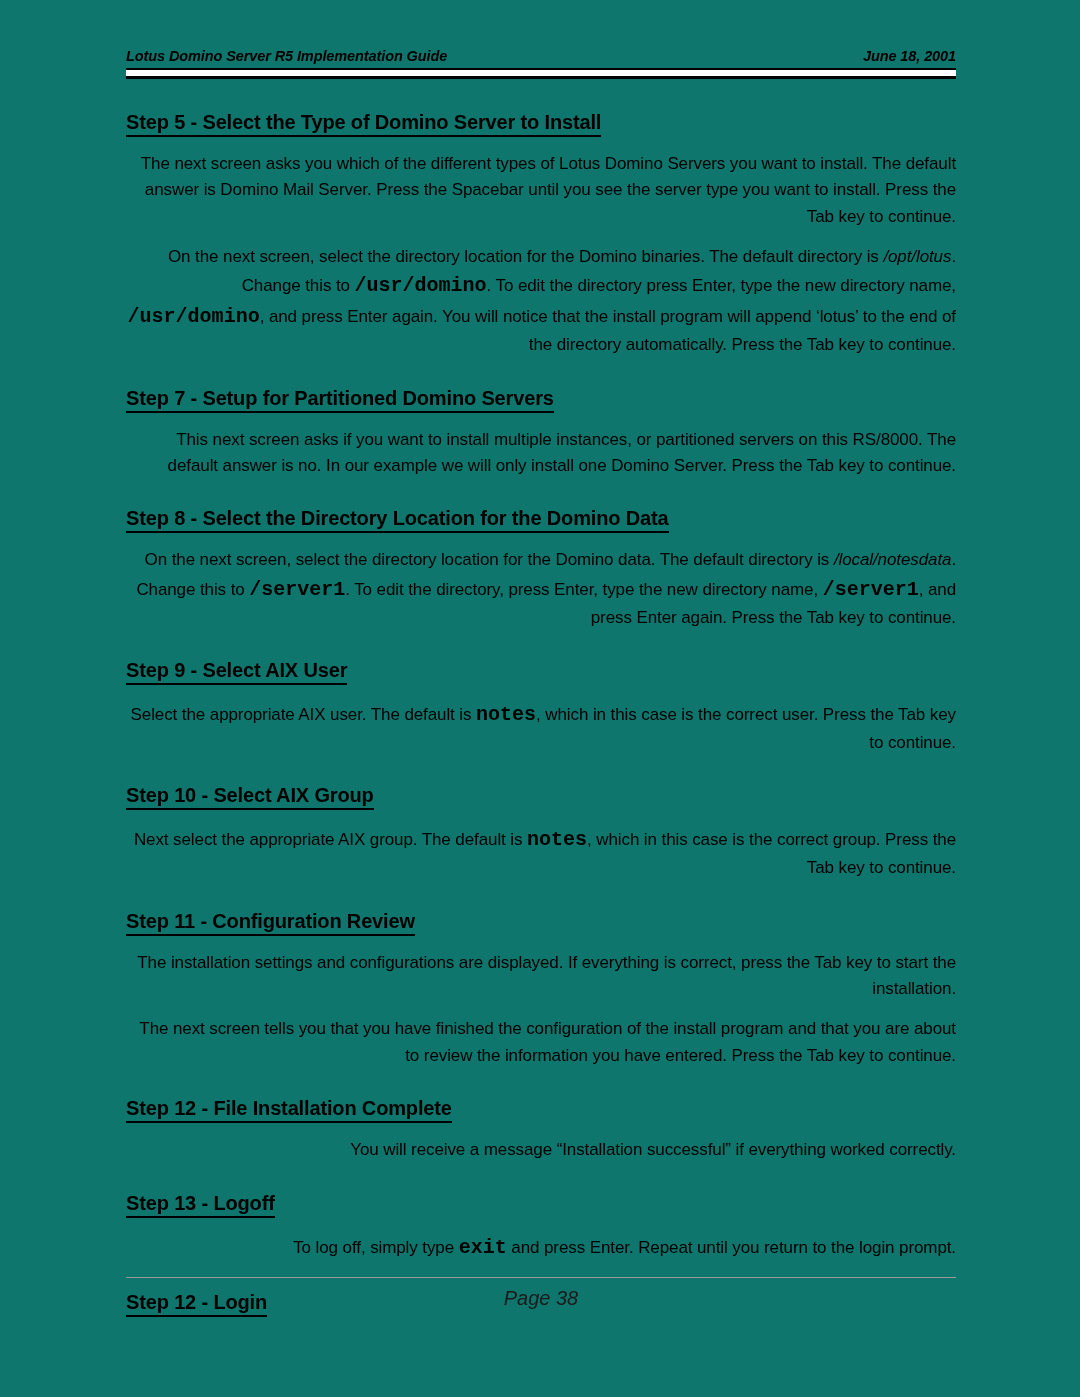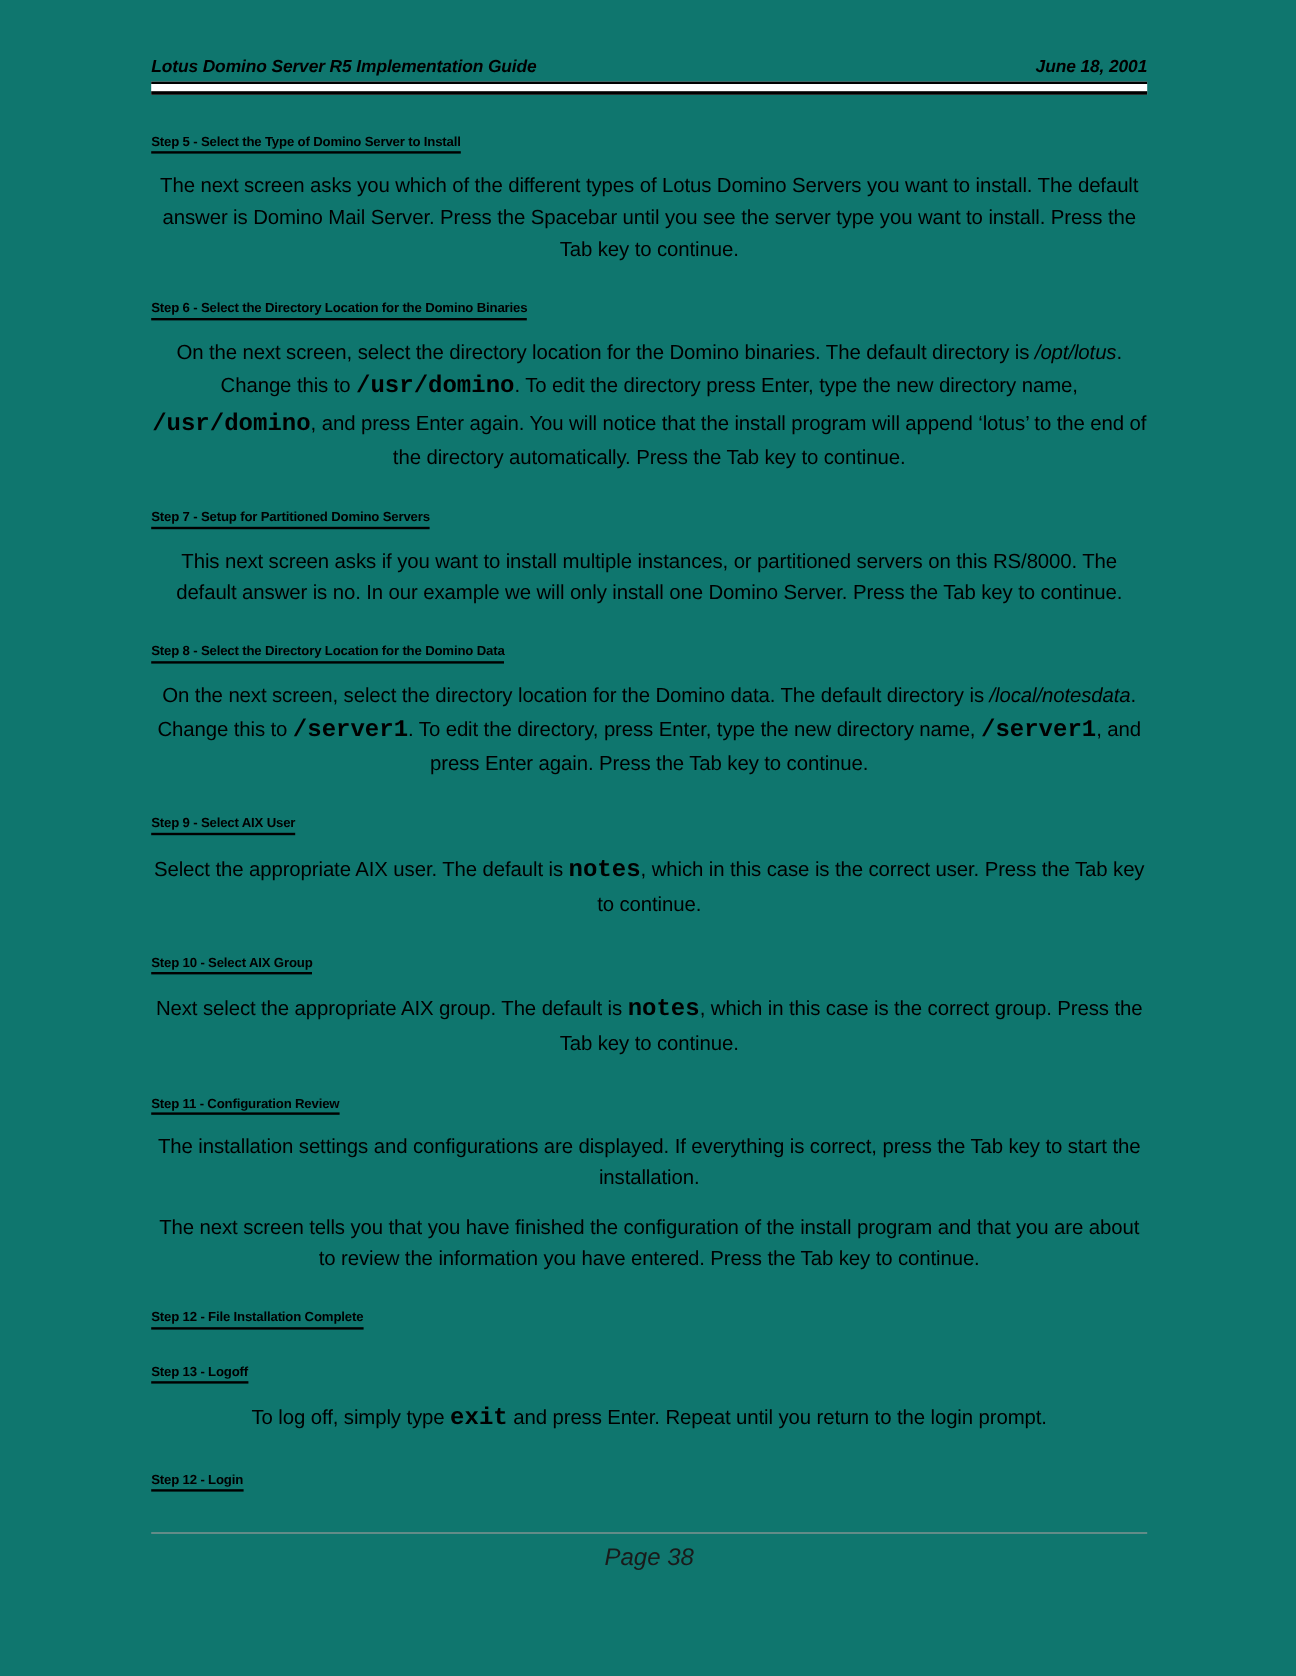--- a/index.html
+++ b/index.html
@@ -39,21 +39,21 @@
   .header-rule {
     margin-top: 4px;
     height: 6px;
     border-top: 2px solid #000;
     border-bottom: 3px solid #000;
     background: #ffffff;
   }
 
   
   h2.step-heading {
-    font-size: 11px;
+    font-size: 20px;
     font-weight: bold;
     margin: 0;
     padding: 0;
     display: inline-block;
     border-bottom: 2px solid #000;
     line-height: 1.3;
     letter-spacing: -0.15px;
   }
   .heading-block {
     margin-top: 26px;
@@ -61,21 +61,21 @@
   }
   .heading-block.first { margin-top: 30px; }
 
   
   p.body {
     font-size: 17px;
     line-height: 1.55;
     margin: 14px 0 0 0;
     padding: 0;
     letter-spacing: -0.1px;
-    text-align: center;
+    text-align: right;
   }
 
   .it { font-style: italic; }
   .mono {
     font-family: "Liberation Mono", "DejaVu Sans Mono", monospace;
     font-weight: bold;
     font-size: 20px;
     letter-spacing: 0px;
   }
 
@@ -107,34 +107,34 @@
 
     <div class="doc-header">
       <span class="left">Lotus Domino Server R5 Implementation Guide</span>
       <span class="right">June 18, 2001</span>
     </div>
     <div class="header-rule"></div>
 
     <div id="sections-root">
         <div class="heading-block first"><h2 class="step-heading">Step 5 - Select the Type of Domino Server to Install</h2></div>
         <p class="body"><span>The next screen asks you which of the different types of Lotus Domino Servers you want to install.  The default answer is Domino Mail Server.  Press the Spacebar until you see the server type you want to install.  Press the Tab key to continue.</span></p>
-        <div class="heading-block"><h2 class="step-heading">Step 6 - Select the Directory Location for the Domino Binaries</h2></div>
         <p class="body"><span>On the next screen, select the directory location for the Domino binaries.  The default directory is </span><span class="it">/opt/lotus</span><span>.  Change this to </span><span class="mono">/usr/domino</span><span>.  To edit the directory press Enter, type the new directory name, </span><span class="mono">/usr/domino</span><span>, and press Enter again.  You will notice that the install program will append ‘lotus’ to the end of the directory automatically.  Press the Tab key to continue.</span></p>
         <div class="heading-block"><h2 class="step-heading">Step 7 - Setup for Partitioned Domino Servers</h2></div>
         <p class="body"><span>This next screen asks if you want to install multiple instances, or partitioned servers on this RS/8000.  The default answer is no.  In our example we will only install one Domino Server.  Press the Tab key to continue.</span></p>
         <div class="heading-block"><h2 class="step-heading">Step 8 - Select the Directory Location for the Domino Data</h2></div>
         <p class="body"><span>On the next screen, select the directory location for the Domino data.  The default directory is </span><span class="it">/local/notesdata</span><span>.  Change this to </span><span class="mono">/server1</span><span>.  To edit the directory, press Enter, type the new directory name, </span><span class="mono">/server1</span><span>, and press Enter again.  Press the Tab key to continue.</span></p>
         <div class="heading-block"><h2 class="step-heading">Step 9 - Select AIX User</h2></div>
         <p class="body"><span>Select the appropriate AIX user.  The default is </span><span class="mono">notes</span><span>, which in this case is the correct user.  Press the Tab key to continue.</span></p>
         <div class="heading-block"><h2 class="step-heading">Step 10 - Select AIX Group</h2></div>
         <p class="body"><span>Next select the appropriate AIX group.  The default is </span><span class="mono">notes</span><span>, which in this case is the correct group.  Press the Tab key to continue.</span></p>
         <div class="heading-block"><h2 class="step-heading">Step 11 - Configuration Review</h2></div>
         <p class="body"><span>The installation settings and configurations are displayed.  If everything is correct, press the Tab key to start the installation.</span></p>
         <p class="body"><span>The next screen tells you that you have finished the configuration of the install program and that you are about to review the information you have entered.  Press the Tab key to continue.</span></p>
         <div class="heading-block"><h2 class="step-heading">Step 12 - File Installation Complete</h2></div>
+        <p class="body"><span>You will receive a message “Installation successful” if everything worked correctly.</span></p>
         <div class="heading-block"><h2 class="step-heading">Step 13 - Logoff</h2></div>
         <p class="body"><span>To log off, simply type </span><span class="mono">exit</span><span> and press Enter.  Repeat until you return to the login prompt.</span></p>
         <div class="heading-block"><h2 class="step-heading">Step 12 - Login</h2></div>
       </div>
 
   </div>
 
   <div class="doc-footer">
     <div class="footer-rule"></div>
     <div class="footer-text">Page 38</div>

